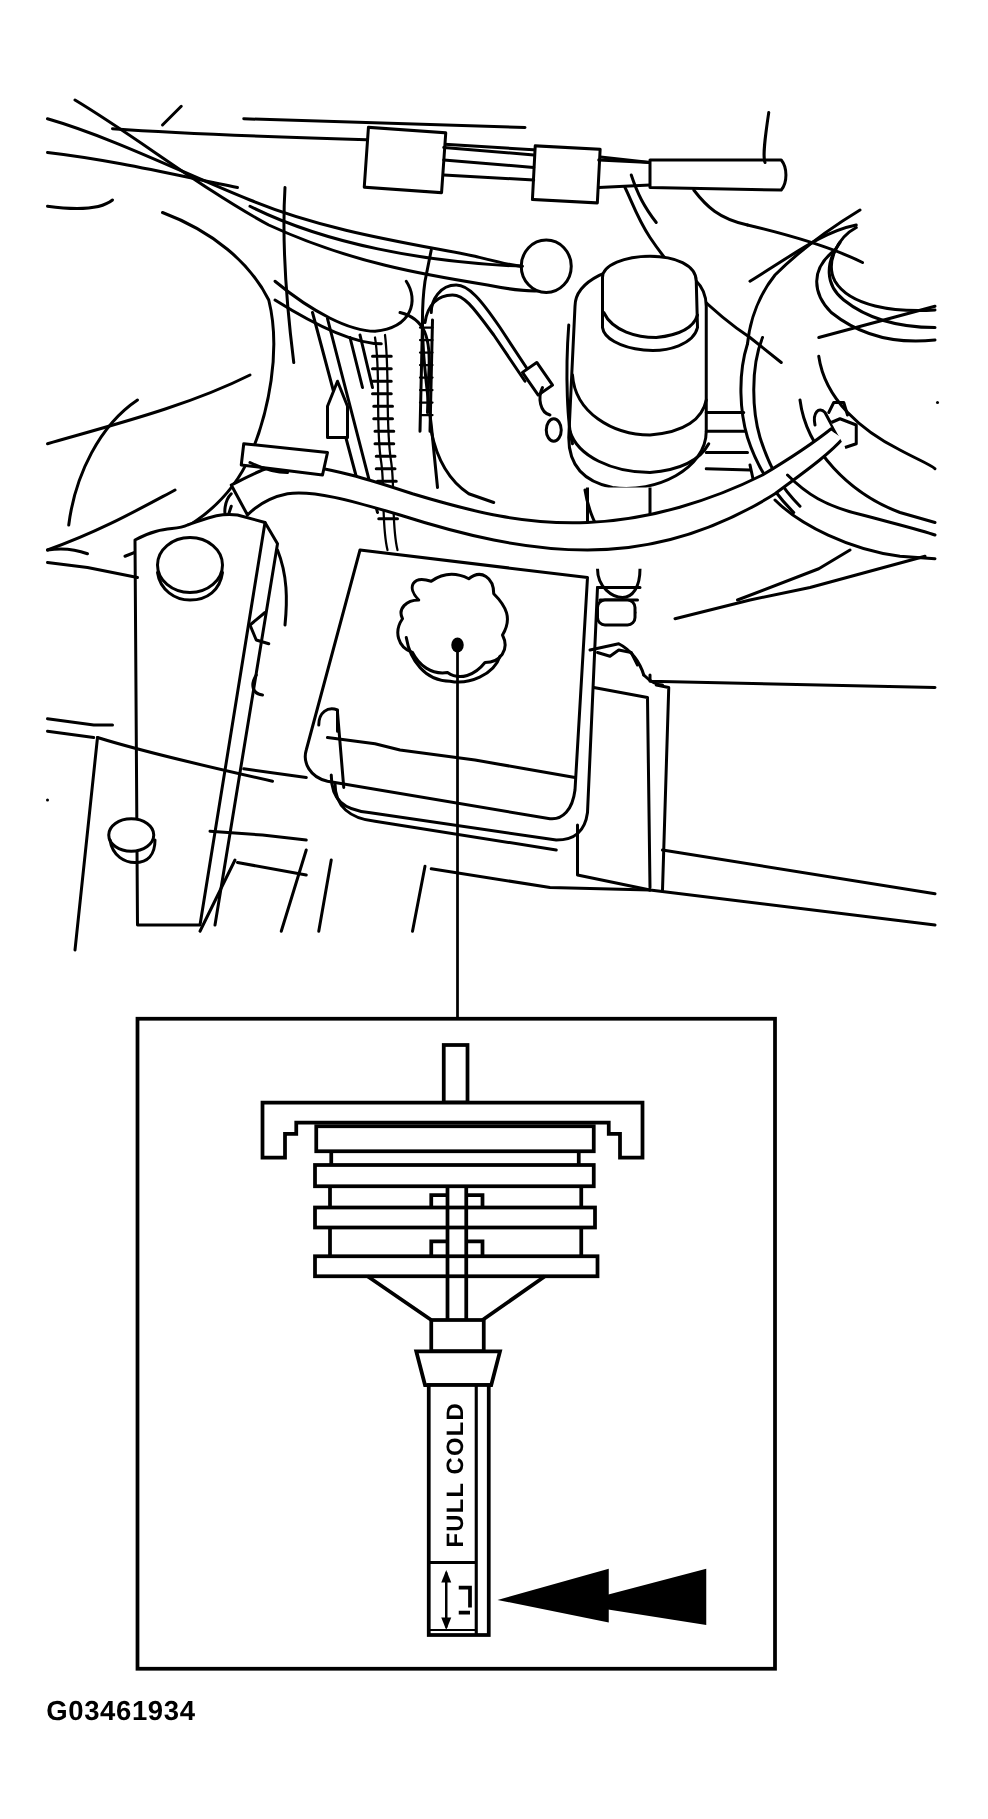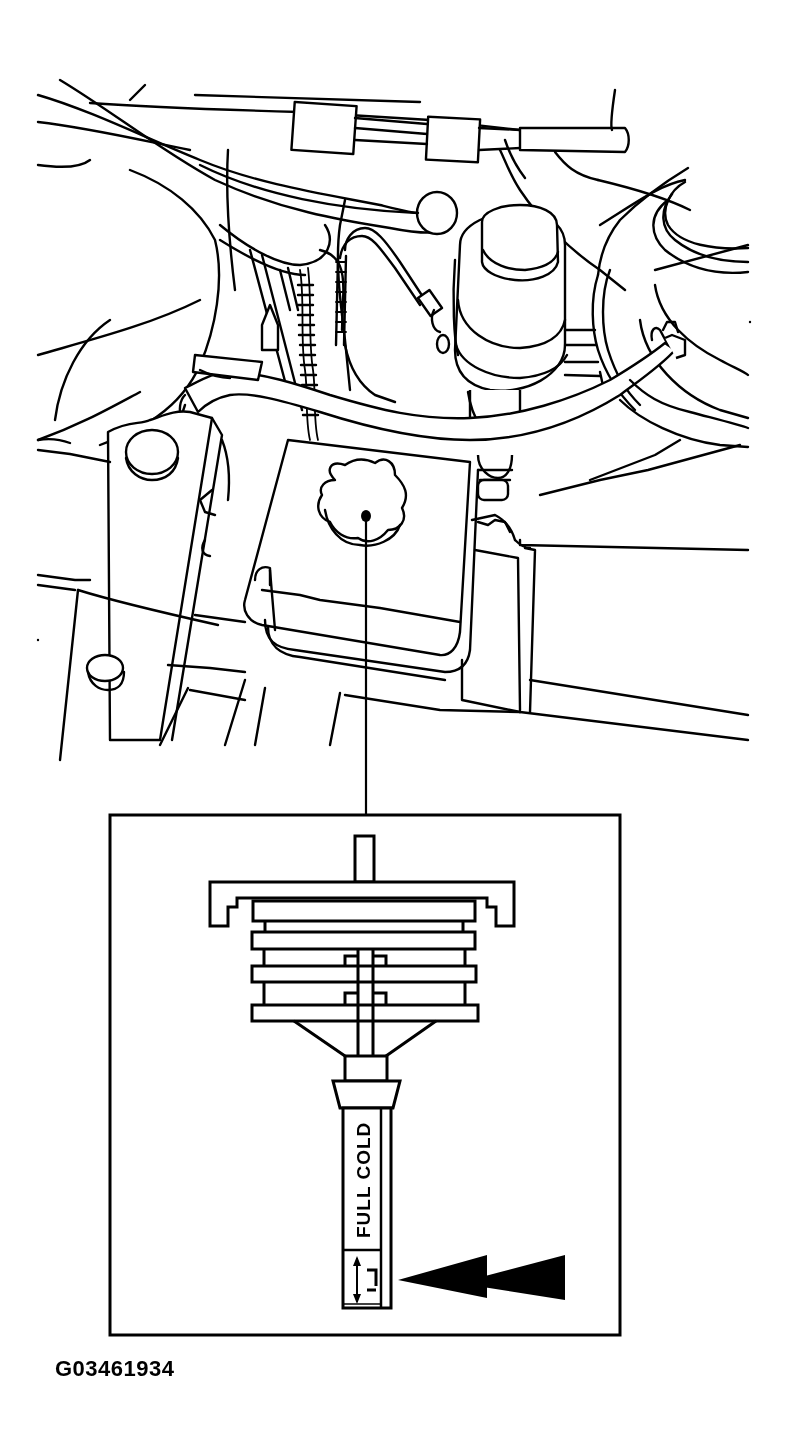--- a/index.html
+++ b/index.html
@@ -6,21 +6,21 @@
     body { width: 790px; height: 1455px; position: relative; overflow: hidden; font-family: "Liberation Sans", sans-serif; }
     #figure { position: absolute; left: 0; top: 0; width: 790px; height: 1455px; }
     svg { display: block; }
     .ln { fill: none; stroke: #000; stroke-width: 2.4; stroke-linecap: round; stroke-linejoin: round; }
     .thin { fill: none; stroke: #000; stroke-width: 1.8; stroke-linecap: round; stroke-linejoin: round; }
     .thick { fill: none; stroke: #000; stroke-width: 3; stroke-linejoin: miter; }
     .wf { fill: #fff; stroke: #000; stroke-width: 2.4; stroke-linejoin: round; }
     .wf3 { fill: #fff; stroke: #000; stroke-width: 3; stroke-linejoin: miter; }
     .blk { fill: #000; stroke: none; }
     .dipstick-label { font-family: "Liberation Sans", sans-serif; font-weight: bold; font-size: 19px; fill: #000; letter-spacing: 1px; }
-    #figure-id { position: absolute; left: 37px; top: 1356px; font-family: "Liberation Sans", sans-serif; font-weight: bold; font-size: 22px; color: #000; letter-spacing: 0.5px; margin-left: 18px; }
+    #figure-id { position: absolute; left: 37px; top: 1356px; font-family: "Liberation Sans", sans-serif; font-weight: bold; font-size: 22px; color: #000; letter-spacing: 0.5px; }
   </style>
 </head>
 <body>
 
 <div id="figure">
 <svg width="790" height="1455" viewBox="0 0 790 1455" xmlns="http://www.w3.org/2000/svg">
 
   <g>
 
     <path class="ln" d="M38,95 C90,110 150,140 200,160 C260,185 330,195 380,205 C400,210 415,214 430,214"></path>

